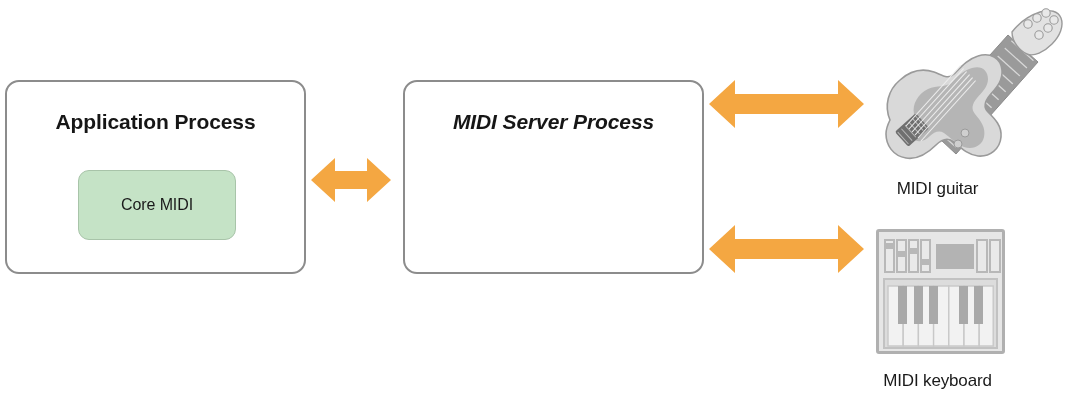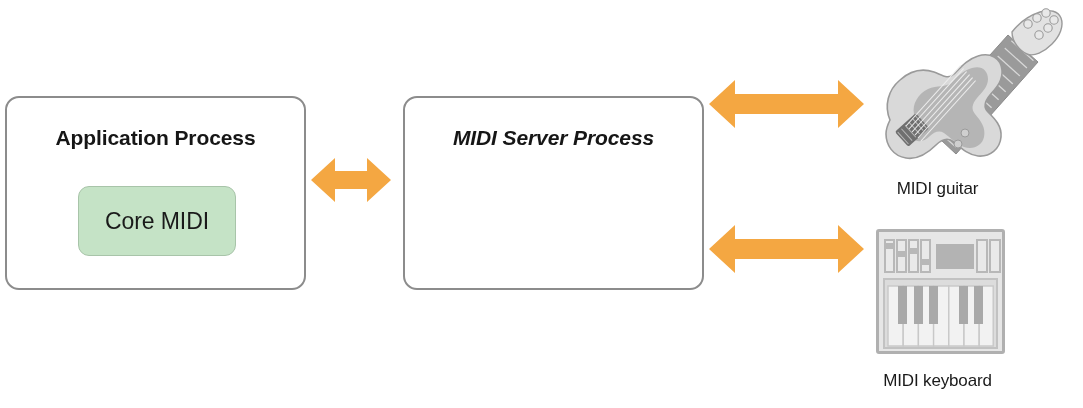--- a/index.html
+++ b/index.html
@@ -20,21 +20,20 @@
     overflow: hidden;
   }
 
   
   .process-box {
     position: absolute;
     box-sizing: border-box;
     border: 2px solid #8c8c8c;
     border-radius: 14px;
     background: #ffffff;
-    margin-top: 16px;
   }
   #app-process-box   { left: 5px;   top: 80px; width: 301px; height: 194px; }
   #midi-server-box   { left: 403px; top: 80px; width: 301px; height: 194px; font-style: italic; }
 
   .process-title {
     position: absolute;
     left: 0;
     right: 0;
     top: 28px;
     text-align: center;
@@ -50,21 +49,21 @@
     position: absolute;
     box-sizing: border-box;
     background: #c5e3c6;
     border: 1px solid #a8c4a9;
     border-radius: 11px;
     display: flex;
     align-items: center;
     justify-content: center;
   }
   .component-label {
-    font-size: 23px;
+    font-size: 16px;
     color: #1a1a1a;
     white-space: nowrap;
     letter-spacing: -0.1px;
   }
   #core-midi-box   { left: 71px; top: 88px; width: 158px; height: 70px; }
   #midi-server-component { left: 73px; top: 88px; width: 158px; height: 70px; }
 
   
   .arrow {
     position: absolute;

